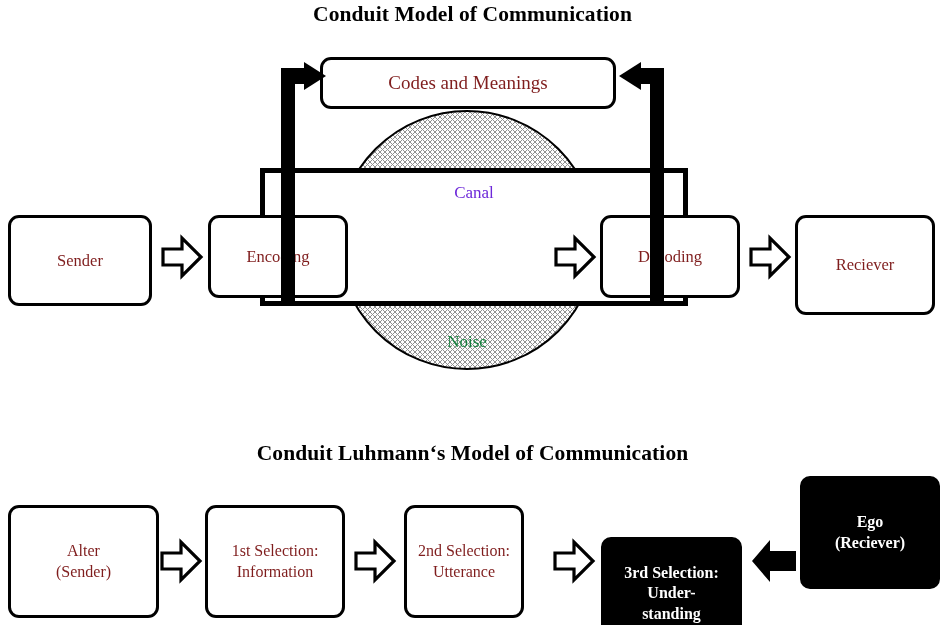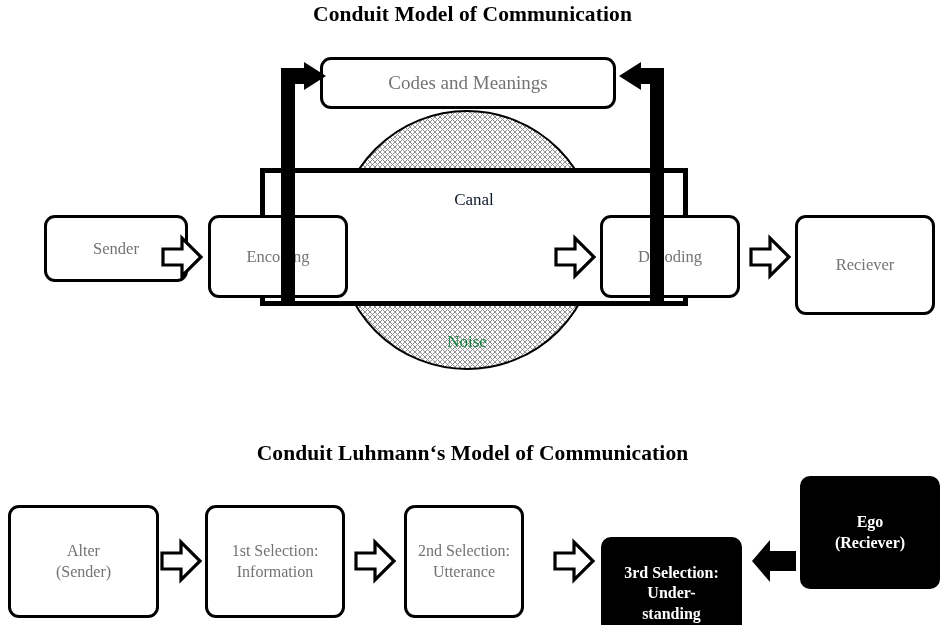--- a/index.html
+++ b/index.html
@@ -43,21 +43,21 @@
     box-sizing: border-box;
     border: 3px solid #000;
     border-radius: 11px;
     background: #ffffff;
     display: flex;
     align-items: center;
     justify-content: center;
     text-align: center;
     font-size: 16.5px;
     line-height: 1.28;
-    color: #737373;
+    color: #7f1d1d;
     z-index: 30;
   }
   .node.black {
     background: #000000;
     border-color: #000000;
     color: #ffffff;
     font-weight: bold;
     border-radius: 10px;
   }
   .node .lbl { display: block; padding: 0 4px; }
@@ -81,25 +81,25 @@
     width: 428px;
     height: 138px;
     box-sizing: border-box;
     border: 5px solid #000;
     background: #ffffff;
     z-index: 20;
   }
   #canal-label {
     position: absolute;
     left: 260px;
-    top: 190px;
+    top: 183px;
     width: 428px;
     text-align: center;
     font-size: 17px;
-    color: #0f172a;
+    color: #6d28d9;
     z-index: 26;
   }
 
   
   #noise-circle {
     position: absolute;
     left: 337px;
     top: 110px;
     width: 260px;
     height: 260px;
@@ -166,21 +166,21 @@
   </div>
 
   <div class="feedback" id="fb-right" style="left:613px; top:62px;">
     <svg width="52" height="240" viewBox="0 0 52 240">
       <path d="M 51 240 L 51 6 L 24 6 L 24 22 L 37 22 L 37 240 Z" fill="#000"></path>
       <polygon points="28,0 6,14 28,28" fill="#000"></polygon>
       <rect x="22" y="7" width="10" height="14" fill="#000"></rect>
     </svg>
   </div>
 
-  <div class="node" style="left:8px; top:215px; width:144px; height:67px;margin-left:36px;">
+  <div class="node" style="left:8px; top:215px; width:144px; height:91px;">
     <span class="lbl">Sender</span>
   </div>
 
   <div class="arrow-hollow" style="left:160px; top:234px;">
     <svg width="44" height="46" viewBox="0 0 44 46">
       <polygon points="3,15 22,15 22,4 41,23 22,42 22,31 3,31" fill="#ffffff" stroke="#000" stroke-width="3.2" stroke-linejoin="miter"></polygon>
     </svg>
   </div>
 
   <div class="node" style="left:208px; top:215px; width:140px; height:83px;">

